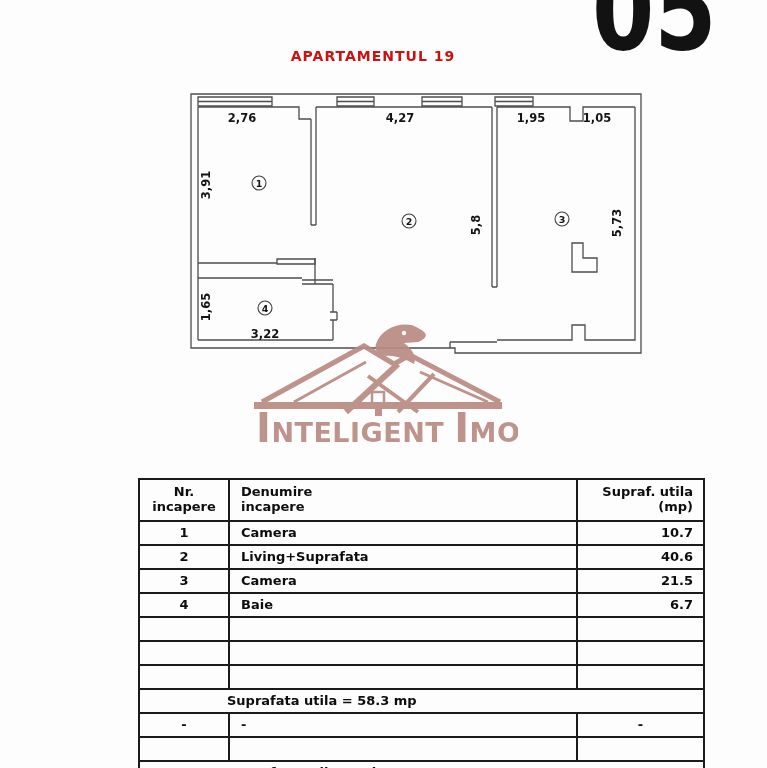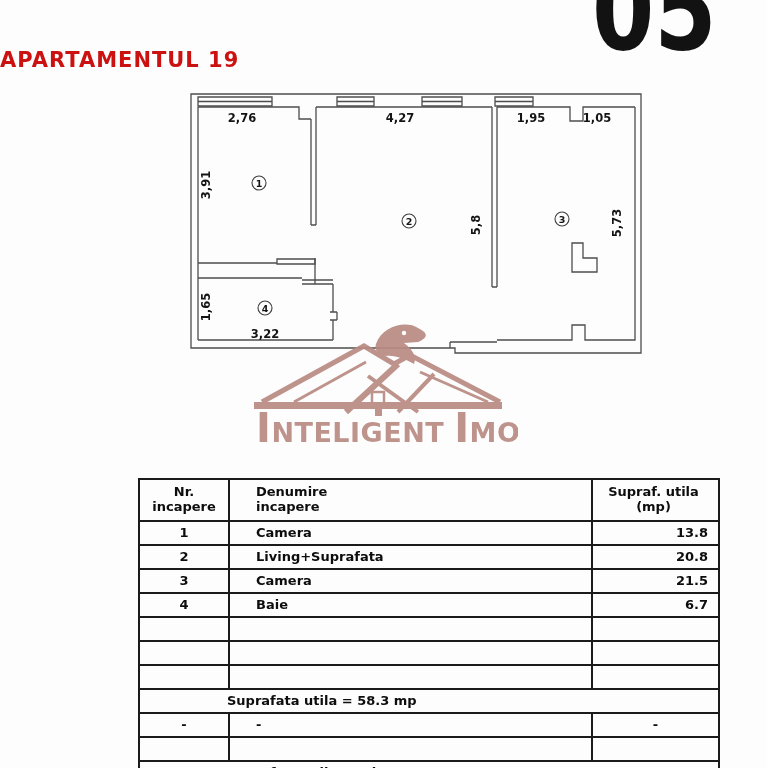--- a/index.html
+++ b/index.html
@@ -5,45 +5,45 @@
   html,body{margin:0;padding:0;}
   body{width:767px;height:768px;overflow:hidden;background:#ffffff;
        font-family:"DejaVu Sans","Liberation Sans",sans-serif;}
   .page{position:relative;width:767px;height:768px;background:#fdfdfd;overflow:hidden;}
 
   
   .page-number{position:absolute;top:-46px;left:592px;font-size:112px;font-weight:bold;
       color:#121212;line-height:1;transform:scaleX(0.8);transform-origin:left top;}
 
   
-  .title{position:absolute;top:48px;left:0;width:746px;
-      font-size:21px;font-weight:bold;letter-spacing:1px;}
+  .title{position:absolute;top:48px;left:0;width:746px;text-align:center;
+      font-size:14px;font-weight:bold;letter-spacing:1px;}
 
   
   .plan{position:absolute;left:185px;top:88px;}
   .plan path,.plan rect.w{stroke:#4d4d4d;stroke-width:1.3;fill:none;}
   .plan text{font-family:"DejaVu Sans","Liberation Sans",sans-serif;font-weight:bold;
       font-size:11.5px;fill:#141414;}
   .plan circle{stroke:#3d3d3d;stroke-width:1.1;fill:none;}
   .plan text.rm{font-size:9.5px;text-anchor:middle;}
 
   
   .logo{position:absolute;left:248px;top:314px;opacity:0.93;}
   .logo text{font-family:"DejaVu Sans","Liberation Sans",sans-serif;font-weight:bold;}
 
   
   .area-table{position:absolute;left:138px;top:478px;width:514px;border-collapse:collapse;
       table-layout:fixed;font-size:13px;font-weight:bold;color:#0d0d0d;}
   .area-table td{border:2px solid #1b1b1b;padding:0 6px;height:22px;line-height:1.15;
       overflow:hidden;white-space:nowrap;}
   .area-table .c1{width:76px;text-align:center;}
-  .area-table .c2{width:329px;text-align:left;padding-left:26px;}
+  .area-table .c2{width:329px;text-align:left;padding-left:11px;}
   .area-table .c3{width:109px;text-align:right;padding-right:10px;}
   .area-table .head td{height:40px;vertical-align:middle;}
-  .area-table .head .c3{text-align:center;}
+  .area-table .head .c3{text-align:right;}
   .area-table .sum td{text-align:left;padding-left:87px;}
   .area-table .dash-c3{text-align:center;padding-right:6px;}
 </style>
 </head>
 <body>
 
 <div class="page">
 
   <div class="page-number">05</div>
 
@@ -127,26 +127,26 @@
       <td class="c2">
         <span>Denumire</span><br><span>incapere</span>
       </td>
       <td class="c3">
         <span>Supraf. utila</span><br><span>(mp)</span>
       </td>
     </tr>
     <tr>
       <td class="c1">1</td>
       <td class="c2">Camera</td>
-      <td class="c3">13.8</td>
+      <td class="c3">10.7</td>
     </tr>
     <tr>
       <td class="c1">2</td>
       <td class="c2">Living+Suprafata</td>
-      <td class="c3">20.8</td>
+      <td class="c3">40.6</td>
     </tr>
     <tr>
       <td class="c1">3</td>
       <td class="c2">Camera</td>
       <td class="c3">21.5</td>
     </tr>
     <tr>
       <td class="c1">4</td>
       <td class="c2">Baie</td>
       <td class="c3">6.7</td>

